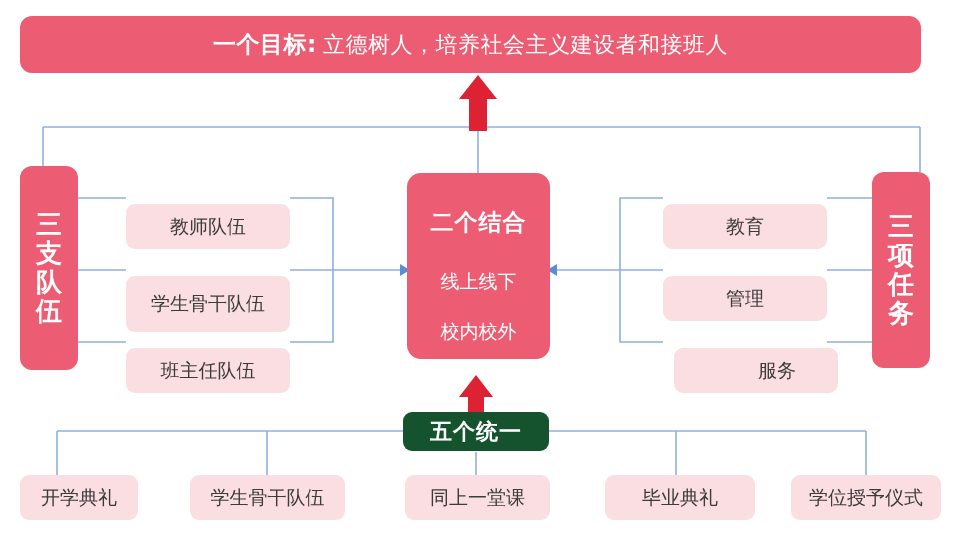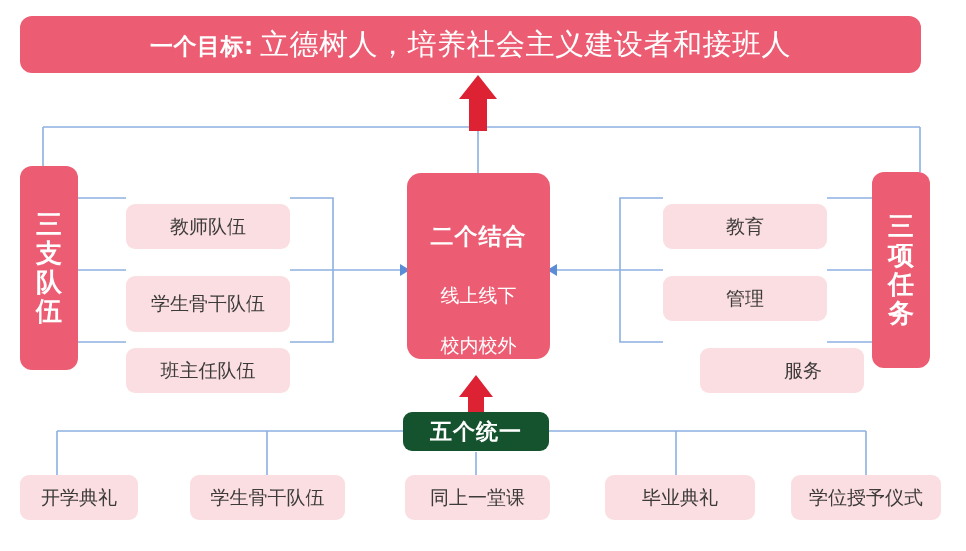--- a/index.html
+++ b/index.html
@@ -49,21 +49,21 @@
     letter-spacing: 0.5px;
     white-space: nowrap;
   }
   .goal-text .lead {
     font-weight: bold;
     font-family: "DejaVu Sans", "Liberation Sans", sans-serif;
     font-size: 23px;
   }
   .goal-text .rest {
     font-family: Liberation Mono, monospace;
-    font-size: 29px;
+    font-size: 22px;
   }
 
   
   .pillar {
     background: #EC5C72;
     border-radius: 12px;
     color: #ffffff;
     flex-direction: column;
     font-family: "DejaVu Sans", "Liberation Sans", sans-serif;
     font-weight: bold;
@@ -81,33 +81,33 @@
     color: #3d3a3a;
     font-size: 19px;
     font-family: "Liberation Serif", "DejaVu Serif", serif;
     margin-top: 28px;
   }
   .leaf-l1 { left: 126px; top: 176px; width: 164px; height: 45px; }
   .leaf-l2 { left: 126px; top: 248px; width: 164px; height: 56px; }
   .leaf-l3 { left: 126px; top: 320px; width: 164px; height: 45px; }
   .leaf-r1 { left: 663px; top: 176px; width: 164px; height: 45px; }
   .leaf-r2 { left: 663px; top: 248px; width: 164px; height: 45px; }
-  .leaf-r3 { left: 700px; top: 320px; width: 164px; height: 45px; padding-left: 42px; }
+  .leaf-r3 { left: 674px; top: 320px; width: 164px; height: 45px; padding-left: 42px; }
 
   
   .center-block {
     left: 407px;
     top: 173px;
     width: 143px;
     height: 186px;
     background: #EC5C72;
     border-radius: 14px;
     color: #ffffff;
     flex-direction: column;
-    justify-content: flex-end;
+    justify-content: center;
     padding-top: 20px;
   }
   .center-title {
     font-family: "DejaVu Sans", "Liberation Sans", sans-serif;
     font-weight: bold;
     font-size: 23px;
     letter-spacing: 1px;
   }
   .center-line {
     font-family: "Liberation Serif", "DejaVu Serif", serif;

